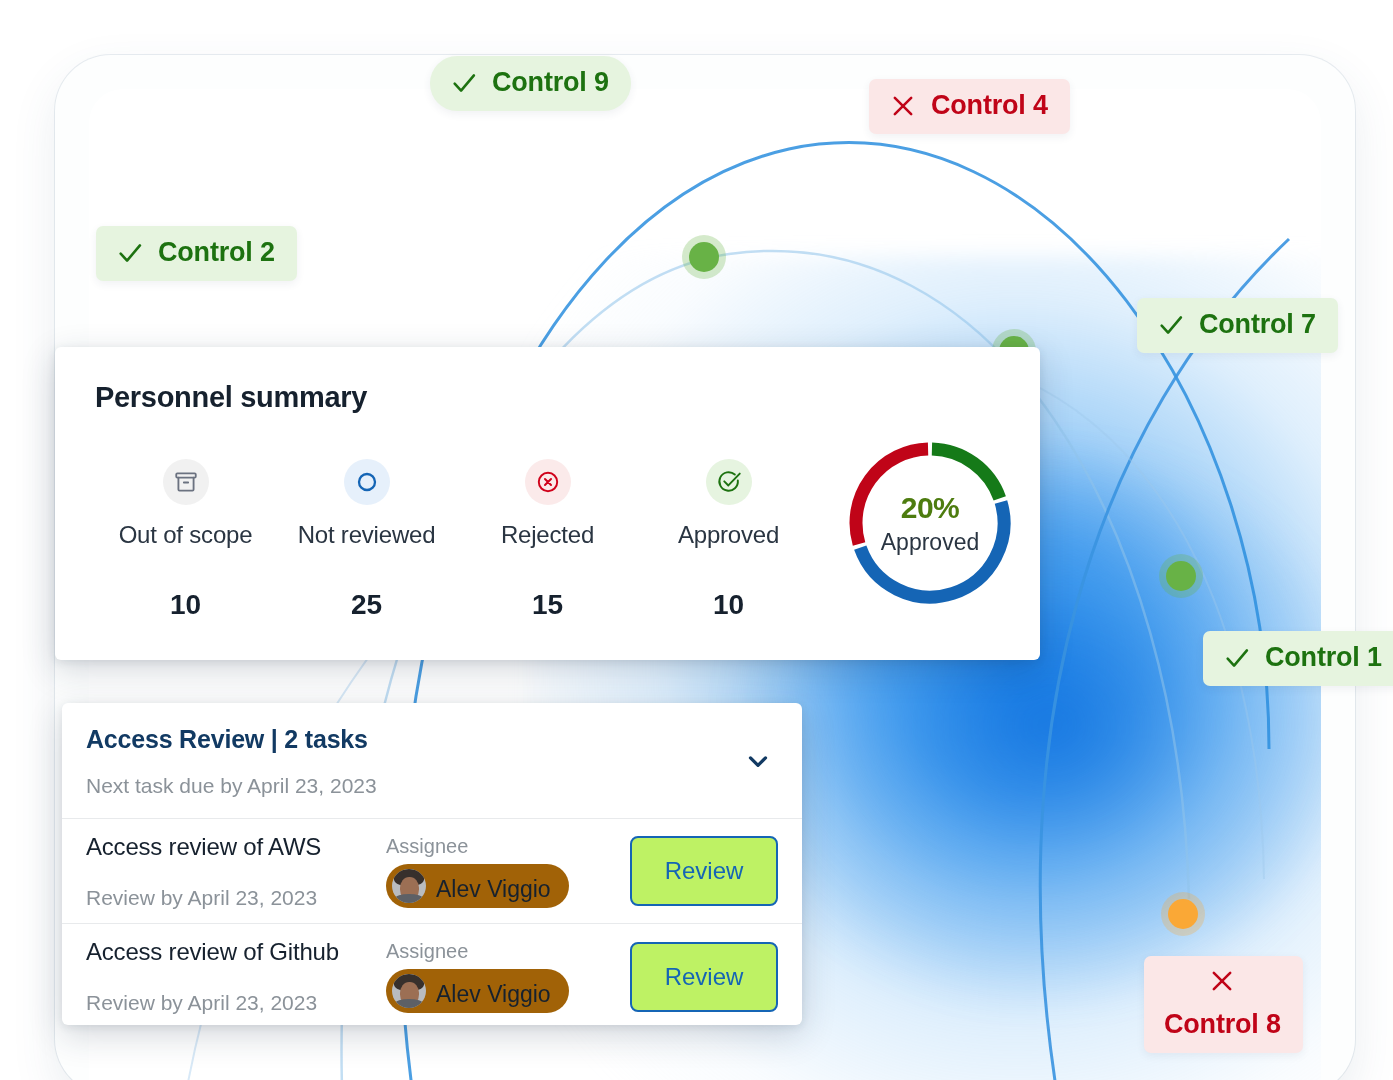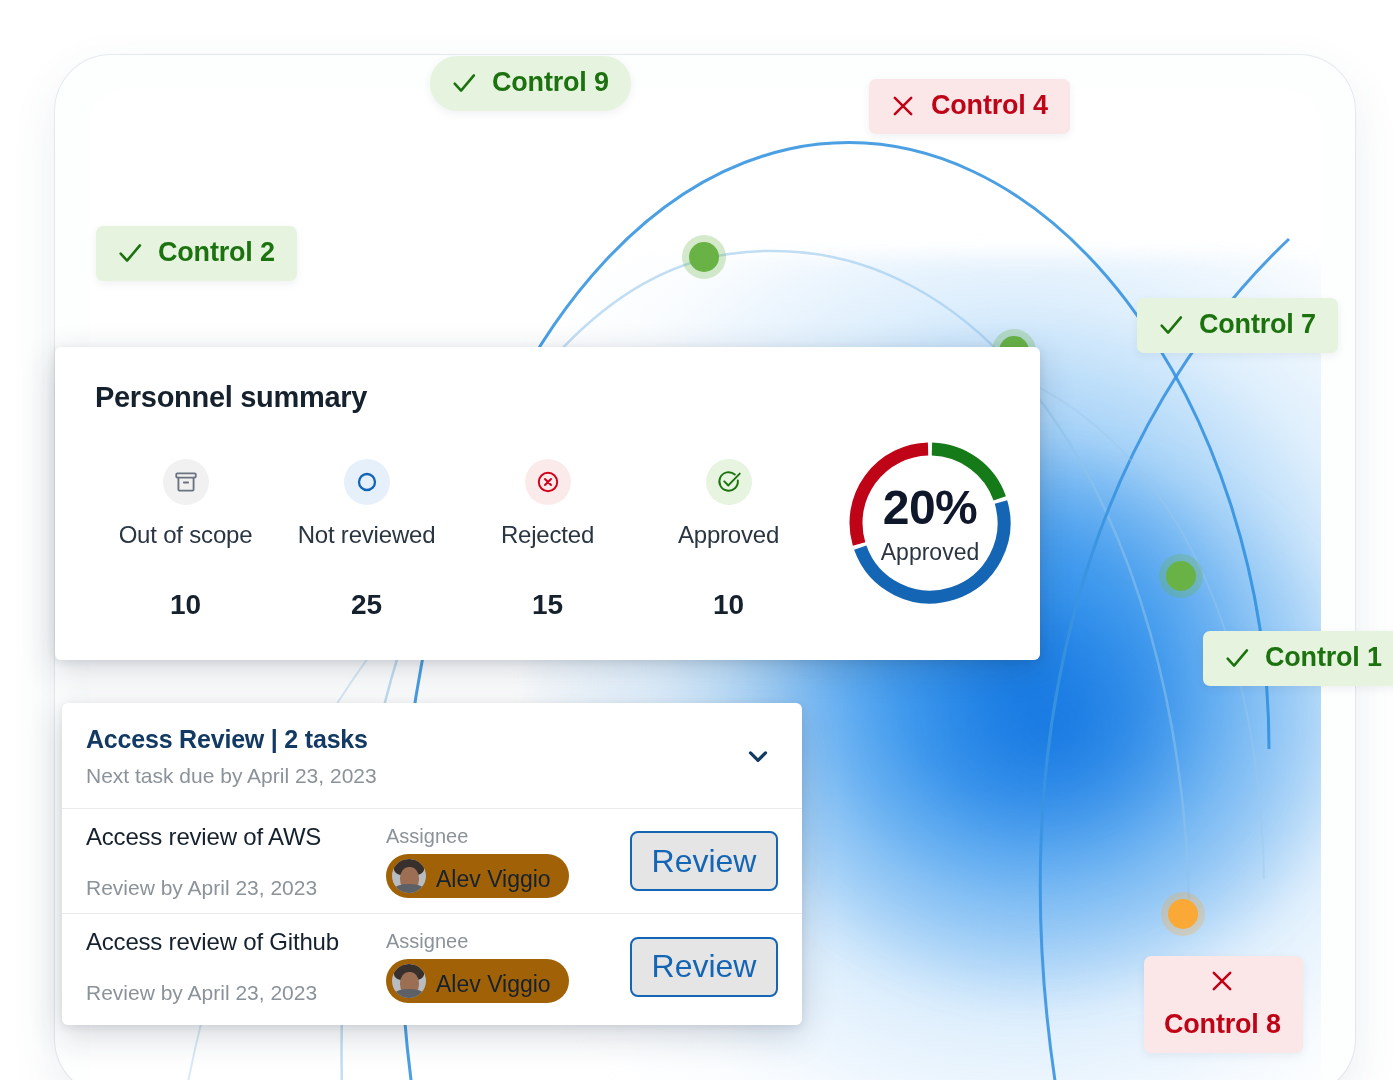--- a/index.html
+++ b/index.html
@@ -181,23 +181,23 @@
   .donut-center {
     position: absolute;
     inset: 0;
     display: flex;
     flex-direction: column;
     align-items: center;
     justify-content: center;
     gap: 4px;
   }
   .donut-pct {
-    font-size: 48px;
+    font-size: 30px;
     font-weight: 700;
-    color: #0f172a;
+    color: #4d7c0f;
     letter-spacing: -0.5px;
   }
   .donut-sub { font-size: 23px; color: #2a3542; }
 
   
   #access-card {
     left: 62px;
     top: 703px;
     width: 740px;
     height: 322px;
@@ -208,21 +208,21 @@
     padding: 22px 28px 20px 24px;
     border-bottom: 1px solid #e8eaec;
   }
   .ar-title {
     font-size: 25px;
     font-weight: 700;
     color: #123a63;
     letter-spacing: -0.2px;
   }
   .ar-sub {
-    margin-top: 10px;
+    margin-top: 20px;
     font-size: 21px;
     color: #8b9299;
   }
   .chevron-btn {
     position: absolute;
     right: 24px;
     top: 50%;
     transform: translateY(-50%);
     width: 40px; height: 40px;
     display: flex; align-items: center; justify-content: center;
@@ -270,27 +270,27 @@
   }
   .avatar .a-shoulder {
     position: absolute; left: 3px; bottom: 0; right: 3px; height: 9px;
     background: #5d6066; border-radius: 50% 50% 0 0;
   }
   .assignee-name { font-size: 23px; color: #16212e; white-space: nowrap; }
 
   .review-btn {
     margin-left: auto;
     width: 148px;
-    height: 60px;
+    height: 70px;
     border: 2px solid #1565b5;
     border-radius: 8px;
-    background: #e5e5e5;
+    background: #bef264;
     color: #1565b5;
     font-family: "Liberation Sans", sans-serif;
-    font-size: 32px;
+    font-size: 24px;
     cursor: pointer;
   }
 </style>
 </head>
 <body>
 
 <div id="stage">
 
   <div class="device-frame">
     <div class="device-inner">

